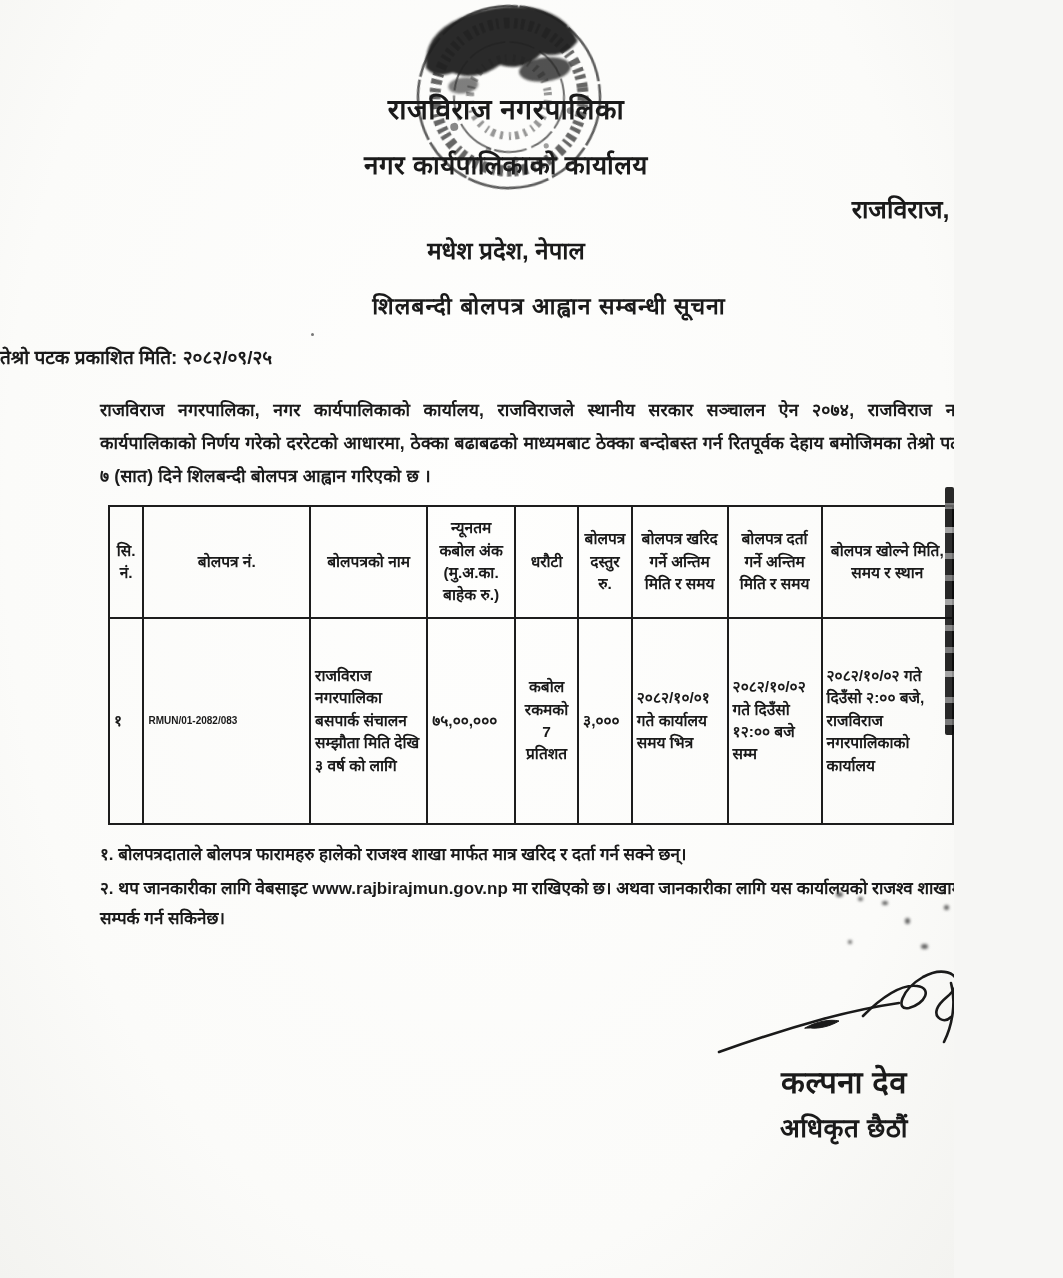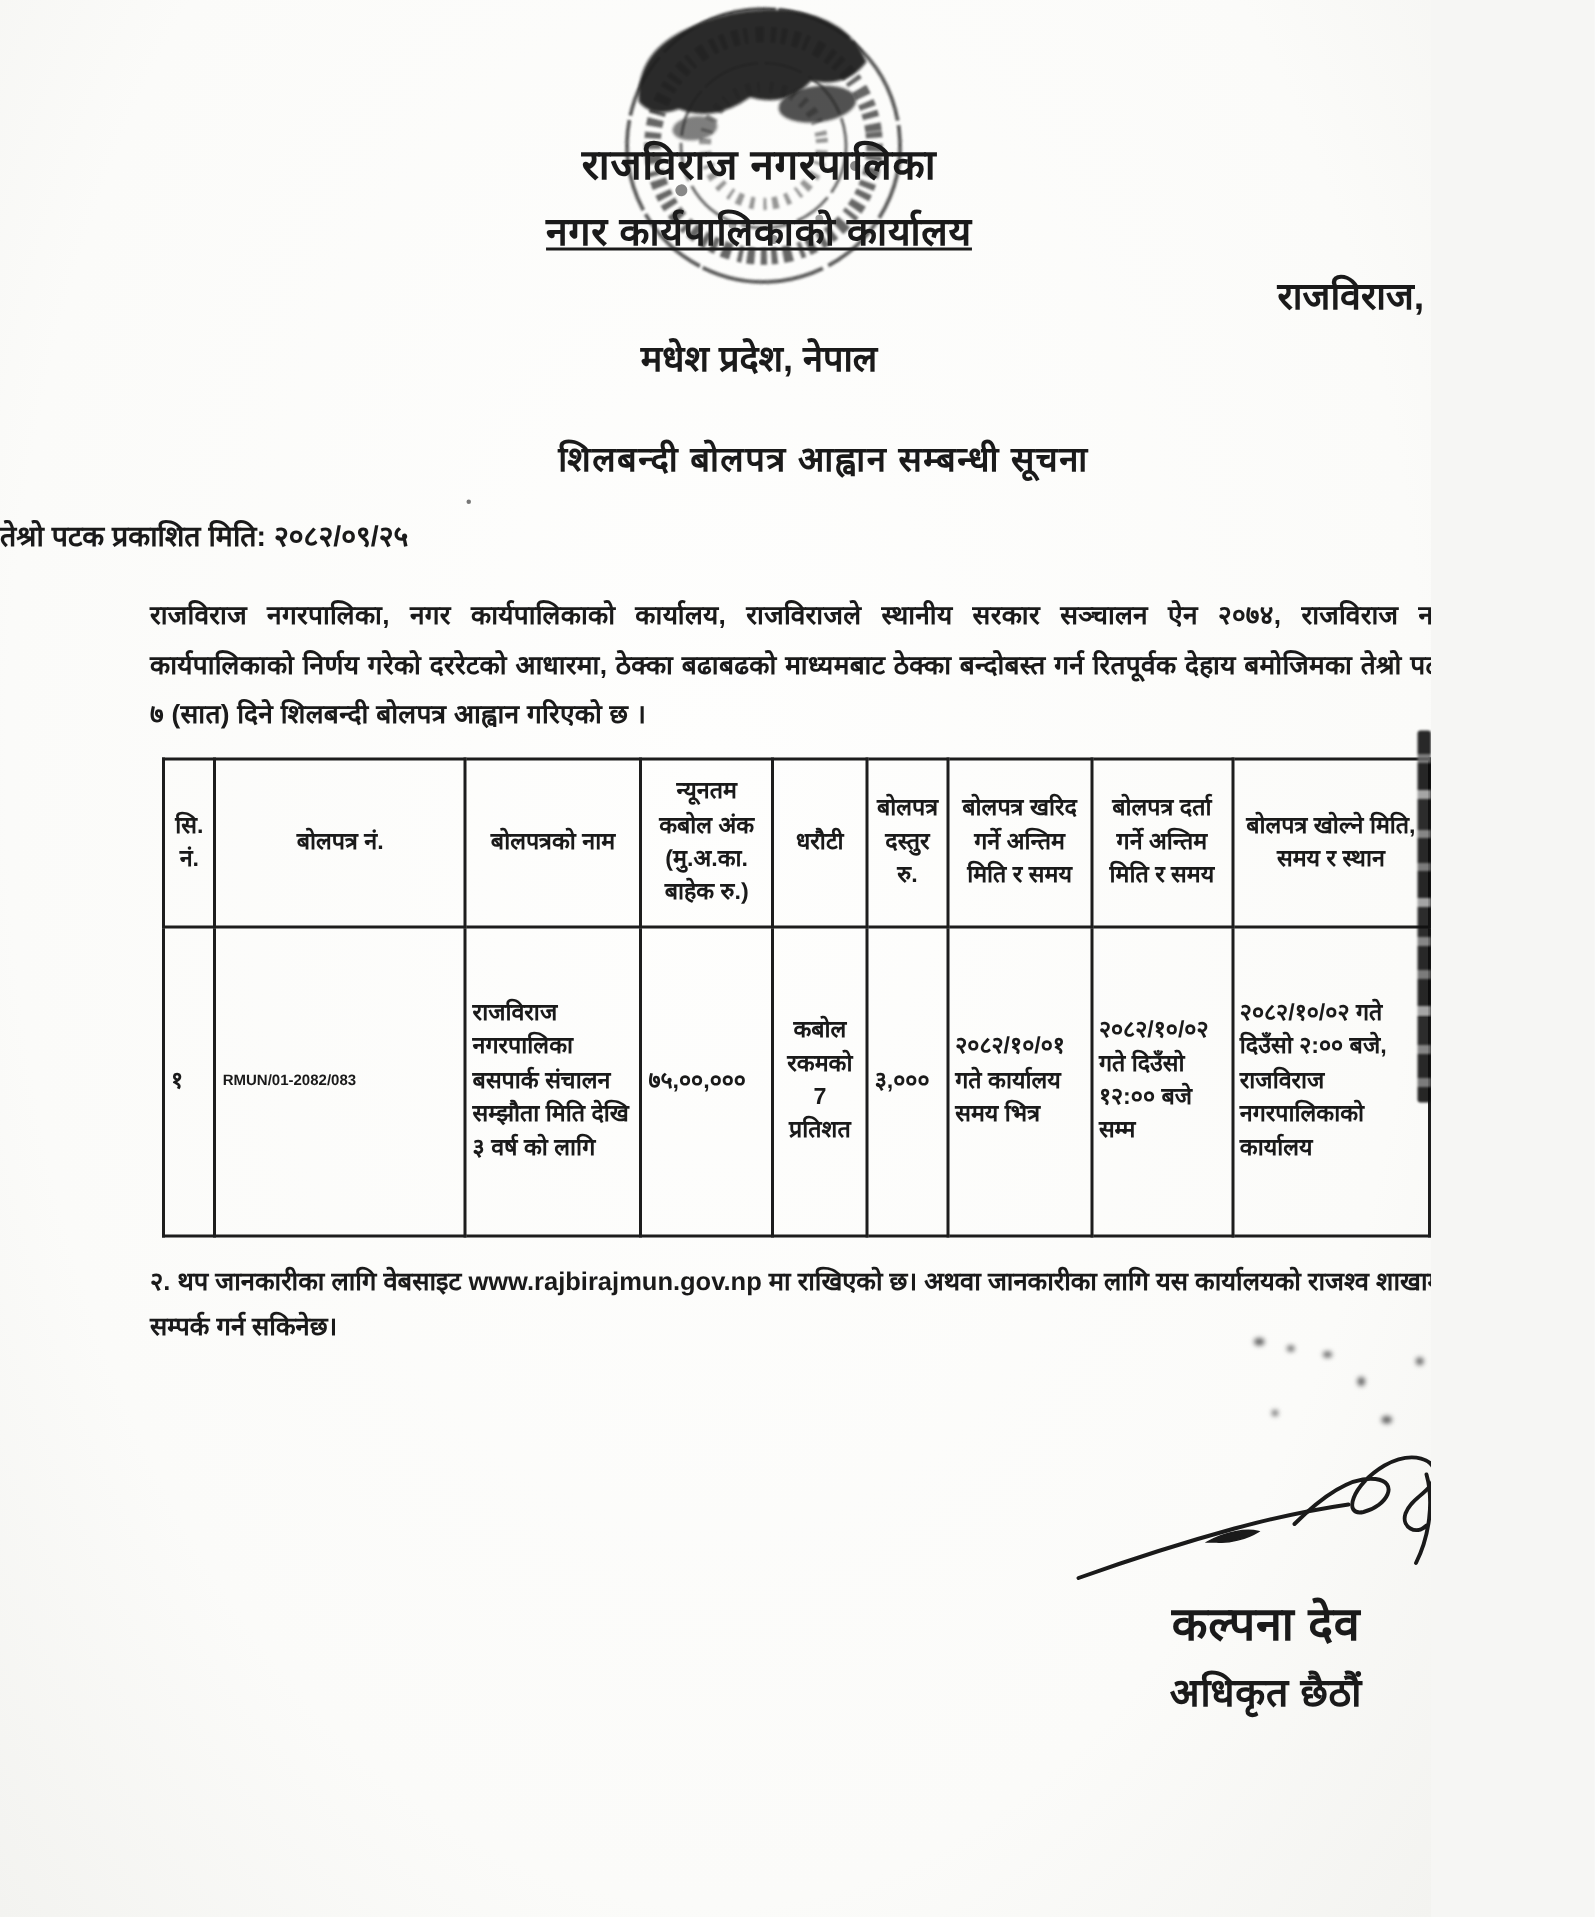--- a/index.html
+++ b/index.html
@@ -19,21 +19,21 @@
   .seal{
     position:absolute;left:408px;top:0px;width:202px;height:198px;
     mix-blend-mode:multiply;opacity:.93;
   }
   
   .letterhead{
     position:absolute;top:96px;left:0;width:1012px;text-align:center;
     font-weight:bold;line-height:1;
   }
   .org-name{font-size:28px;letter-spacing:.5px;}
-  .office-name{font-size:26px;margin-top:17px;letter-spacing:.5px;text-decoration:underline;}
+  .office-name{font-size:26px;margin-top:28px;letter-spacing:.5px;}
   .office-location{font-size:25px;margin-top:19px;text-align:right;}
   .office-province{font-size:24px;margin-top:17px;}
   
   .notice-title{
     position:absolute;top:289px;left:0;width:1050px;text-align:center;
     font-size:23px;font-weight:bold;letter-spacing:1px;padding-left:24px;
   }
   .notice-published{
     position:absolute;top:344px;left:0;width:1055px;text-align:left;
     font-size:19px;font-weight:bold;
@@ -159,20 +159,21 @@
         <td class="center">कबोल रकमको 7 प्रतिशत</td>
         <td>३,०००</td>
         <td>२०८२/१०/०१ गते कार्यालय समय भित्र</td>
         <td>२०८२/१०/०२ गते दिउँसो १२:०० बजे सम्म</td>
         <td>२०८२/१०/०२ गते दिउँसो २:०० बजे, राजविराज नगरपालिकाको कार्यालय</td>
       </tr>
     </tbody>
   </table>
 
   <div class="notes">
+    <div class="note">१. बोलपत्रदाताले बोलपत्र फारामहरु हालेको राजश्व शाखा मार्फत मात्र खरिद र दर्ता गर्न सक्ने छन्।</div>
     <div class="note">२. थप जानकारीका लागि वेबसाइट www.rajbirajmun.gov.np मा राखिएको छ। अथवा जानकारीका लागि यस कार्यालयको राजश्व शाखामा सम्पर्क गर्न सकिनेछ।</div>
   </div>
 
   <div class="smudge" style="left:836px;top:892px;width:7px;height:5px;"></div>
   <div class="smudge" style="left:858px;top:897px;width:5px;height:4px;"></div>
   <div class="smudge" style="left:882px;top:901px;width:6px;height:4px;"></div>
   <div class="smudge" style="left:905px;top:918px;width:5px;height:6px;"></div>
   <div class="smudge" style="left:848px;top:940px;width:4px;height:4px;"></div>
   <div class="smudge" style="left:921px;top:944px;width:7px;height:5px;"></div>
   <div class="smudge" style="left:944px;top:905px;width:5px;height:5px;"></div>

